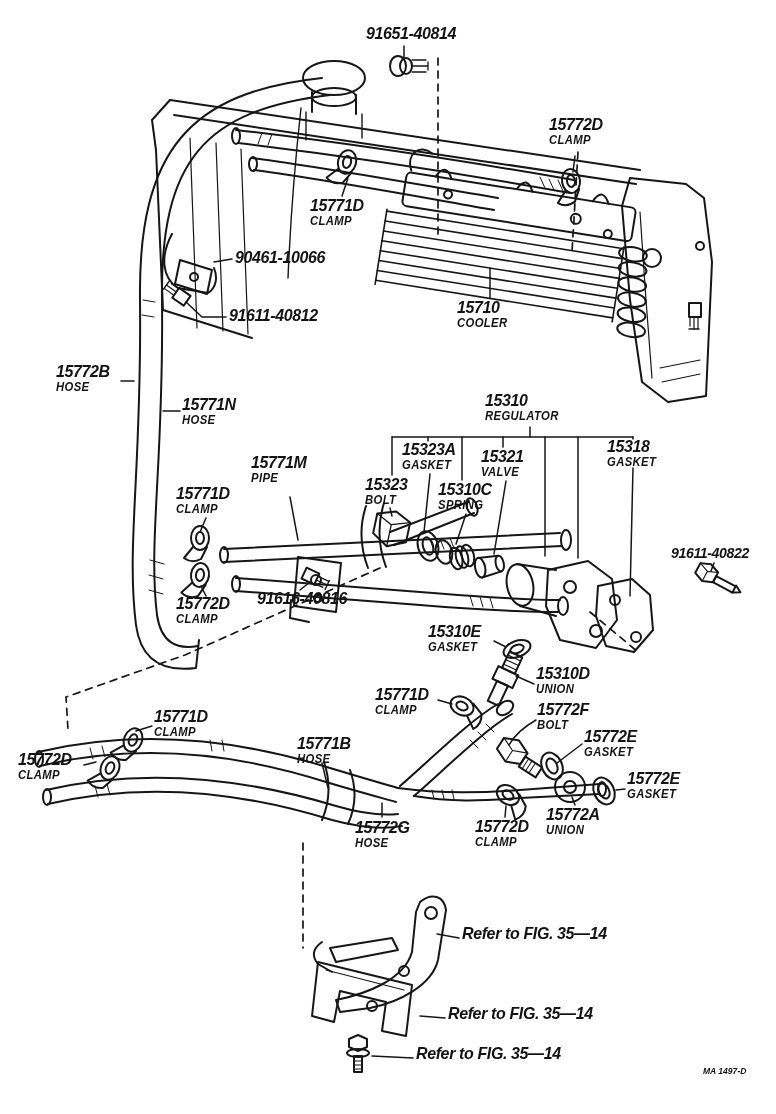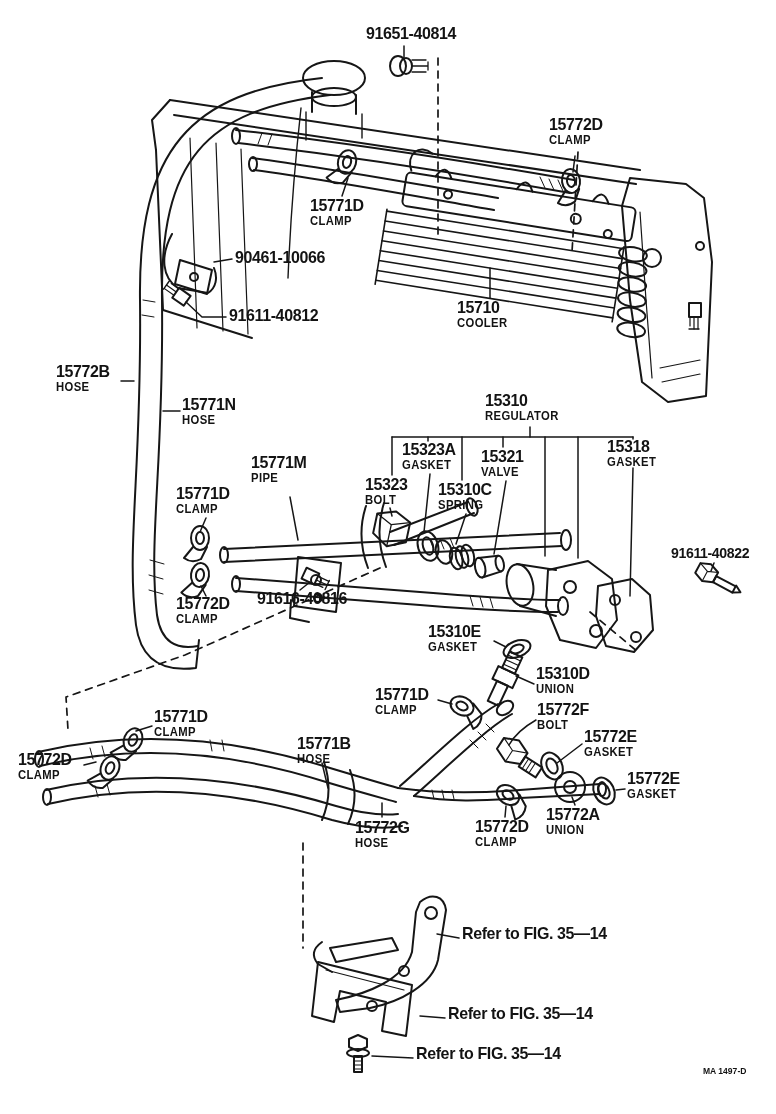--- a/index.html
+++ b/index.html
@@ -1,18 +1,19 @@
 <!DOCTYPE html>
 <html><head>
 <meta charset="utf-8">
 <style>
   html,body{margin:0;padding:0;background:#ffffff;}
   .stage{
     position:relative;width:776px;height:1114px;background:#fff;overflow:hidden;
     font-family:"Liberation Sans",sans-serif;
+    font-style:italic;
   }
   .stage svg{position:absolute;left:0;top:0;}
   .label-layer{position:absolute;left:0;top:0;width:100%;height:100%;}
   .plabel{
     position:absolute;color:#131313;font-weight:700;line-height:1.04;
     white-space:nowrap;transform:scaleX(.94);transform-origin:left top;
   }
   .plabel .code{font-size:17px;letter-spacing:-0.4px;}
   .plabel .sub{font-size:12px;letter-spacing:0.4px;margin-top:0px;}
   .doc-code{

